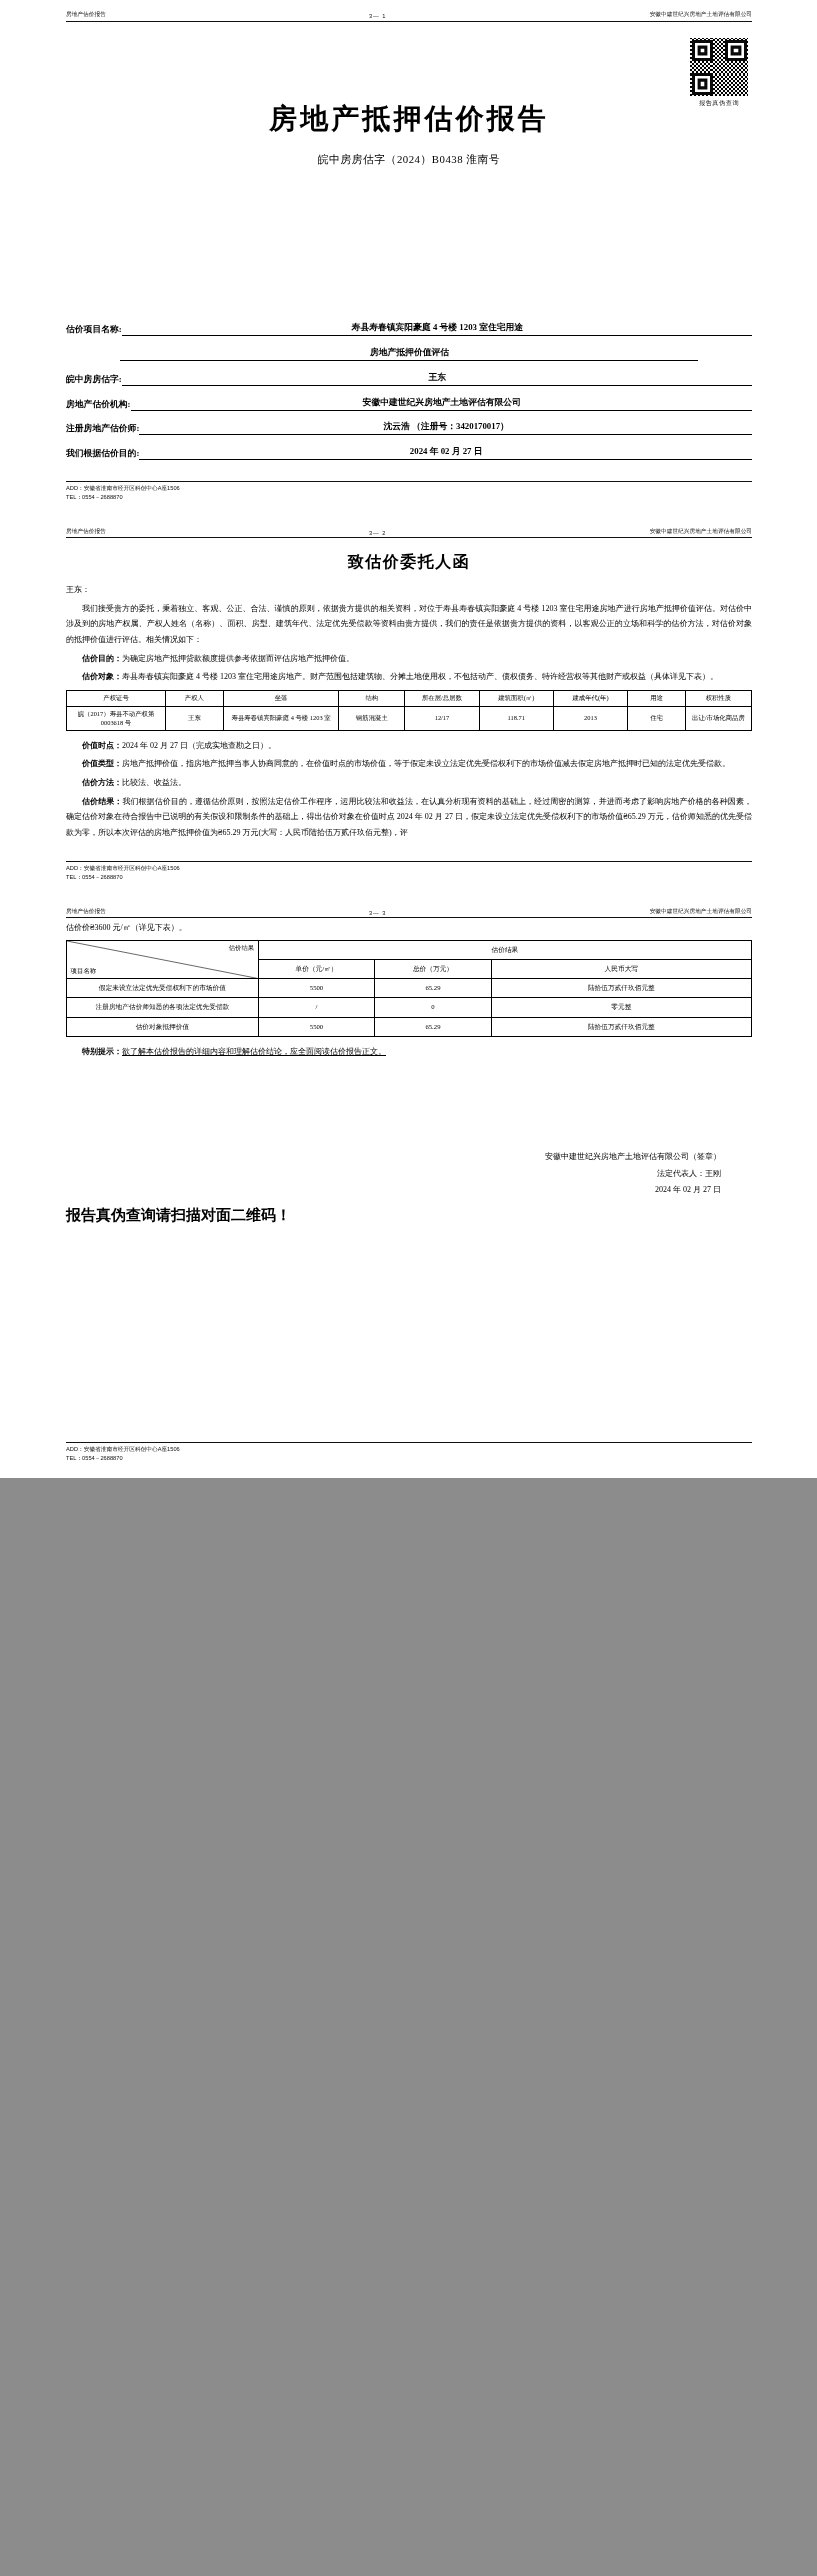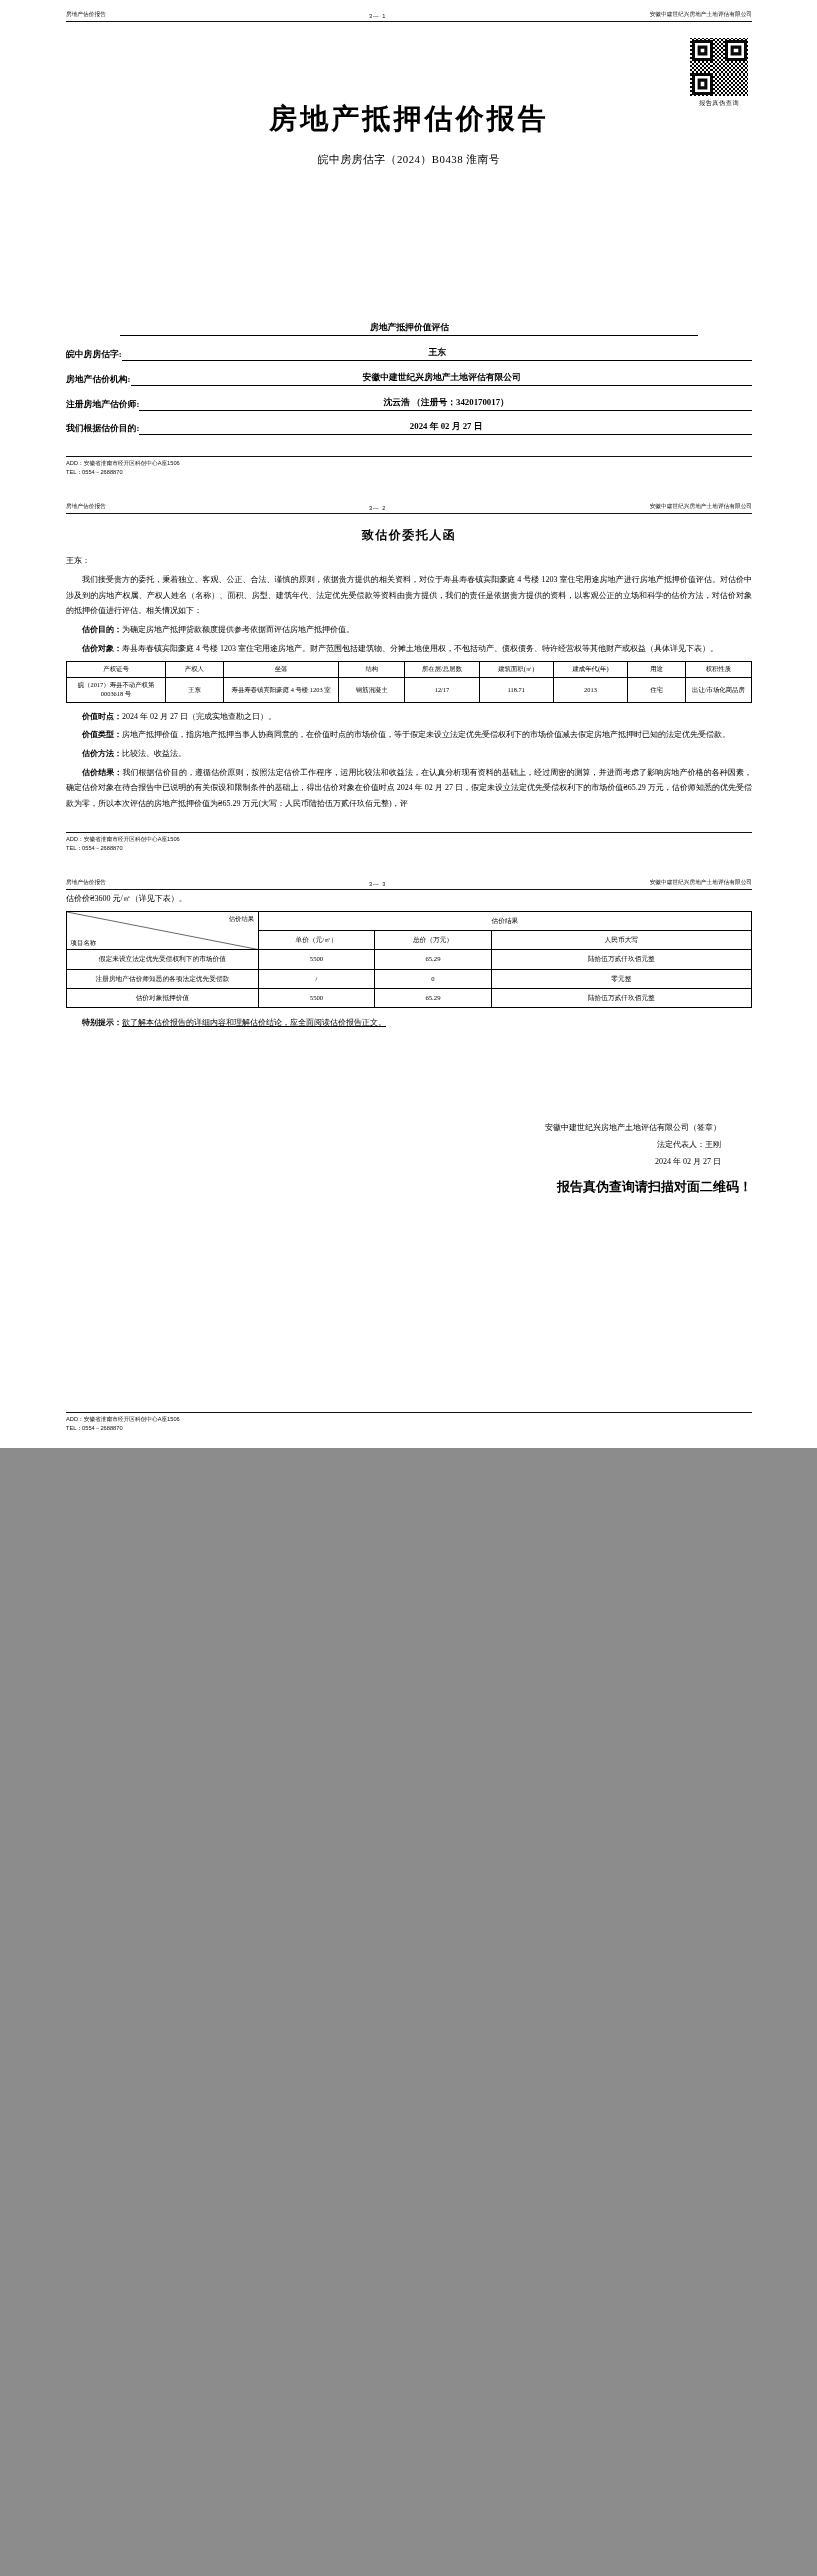--- a/index.html
+++ b/index.html
@@ -121,21 +121,21 @@
     font-size: 5.7px;
     font-family: "Liberation Sans", sans-serif;
     color: #111;
     line-height: 1.5;
   }
   .foot-line { white-space: pre; }
 
   
   .sec-title {
     text-align: center;
-    font-size: 12px;
+    font-size: 16px;
     font-weight: bold;
     letter-spacing: 1.5px;
     margin: 13.4px 0 9.3px 0;
   }
   .p {
     font-size: 8px;
     line-height: 1.95;
     text-align: justify;
     text-indent: 2em;
     margin: 0 0 3.1px 0;
@@ -190,23 +190,23 @@
   .diag-cell .t2 { position: absolute; left: 3.6px; bottom: 2.1px; font-size: 6.4px;}
 
   .sign-block {
     margin-top: 24px;
     text-align: right;
     font-size: 8px;
     line-height: 2.1;
     padding-right: 31px;
   }
   .center-strong {
-    text-align: right;
+    text-align: left;
     font-weight: bold;
-    font-size: 13px;
+    font-size: 15px;
     margin-top: 7.2px;
   }
   .spacer-lg { height: 62px; }
   .spacer-xl { height: 196px; }
 </style>
 </head>
 <body>
 
 <div class="page-wrap">
 
@@ -224,20 +224,24 @@
             <span class="qr-corner3"></span>
           </div>
         <div class="qr-caption">报告真伪查询</div>
       </div>
 
       <div class="cover-title">房地产抵押估价报告</div>
       <div class="cover-sub">皖中房房估字（2024）B0438 淮南号</div>
 
       <div class="cover-gap"></div>
 
+      <div class="field-row">
+        <span class="field-label">估价项目名称:</span>
+        <span class="field-value">寿县寿春镇宾阳豪庭 4 号楼 1203 室住宅用途</span>
+      </div>
       <div class="field-row">
         <span style="flex:0 0 54px"></span>
         <span class="field-value">房地产抵押价值评估</span>
         <span style="flex:0 0 54px"></span>
       </div>
 
       <div class="field-row">
         <span class="field-label">皖中房房估字:</span>
         <span class="field-value">王东</span>
       </div>

